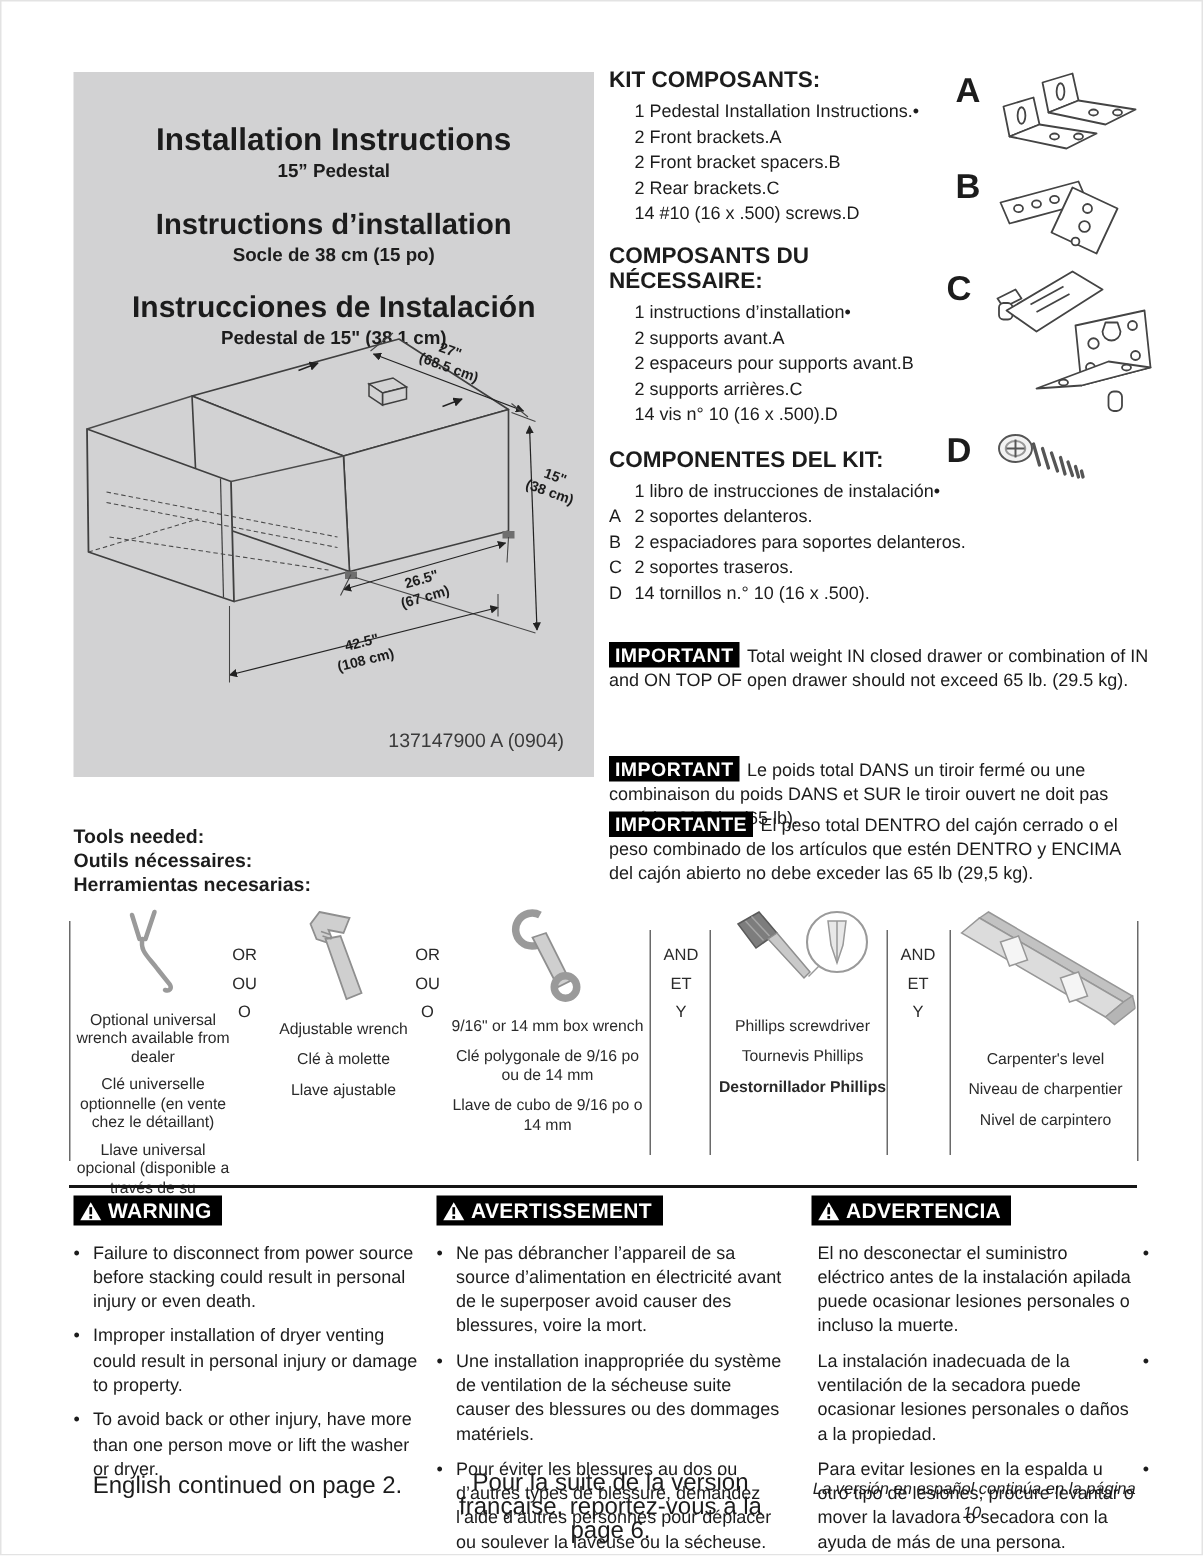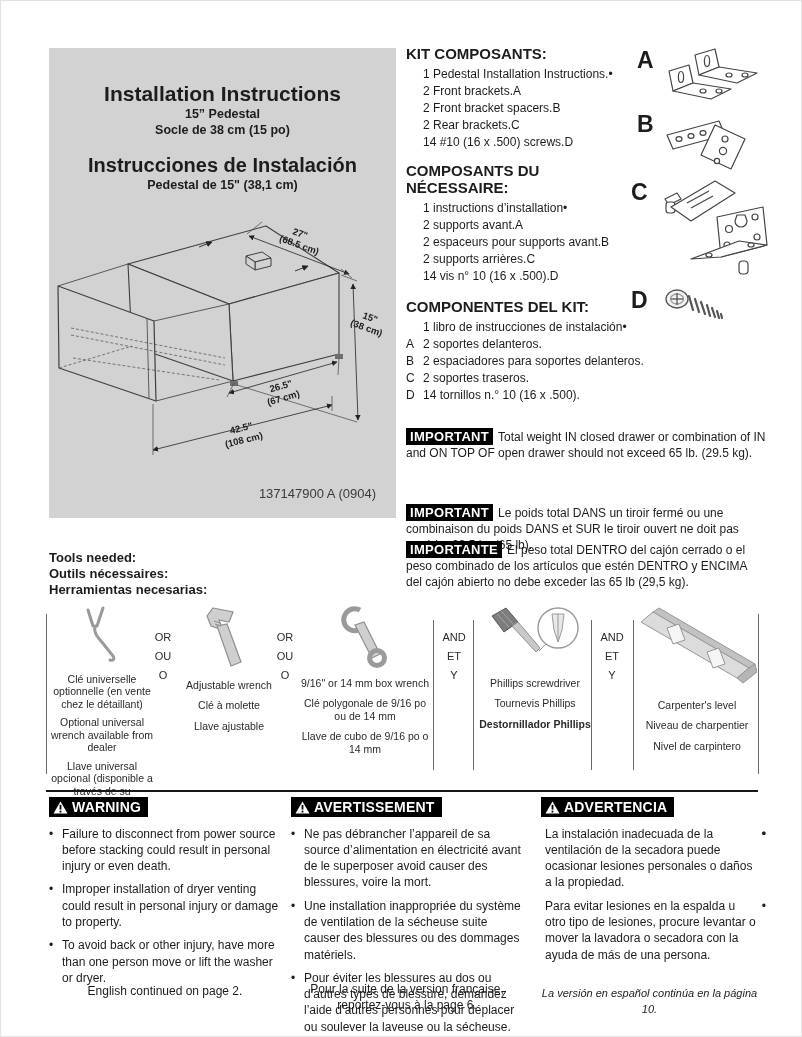--- a/index.html
+++ b/index.html
@@ -38,35 +38,36 @@
   
   .warn-col{top:796px;height:238px;}
   .warn-head{display:inline-flex;align-items:center;gap:4px;background:#000;color:#fff;
              font-weight:bold;font-size:14px;padding:2px 7px 2px 4px;letter-spacing:.2px;}
   .warn-list{list-style:none;margin:8px 0 0 0;padding:0;font-size:12px;line-height:16.3px;}
   .warn-list li{position:relative;padding-left:13px;margin-bottom:7px;}
   .bullet-dot{position:absolute;left:0;top:0;}
   .es-para{position:relative;font-size:12px;line-height:16.3px;margin:0 0 7px 0;
            padding-left:12px;padding-right:10px;}
   .bullet-tail{position:absolute;right:0;top:0;}
-  .warn-foot{position:absolute;width:100%;text-align:center;font-size:12px;line-height:16px;}
+  .warn-foot{position:absolute;width:100%;text-align:center;font-size:16px;line-height:16px;}
   .warn-foot.small{font-size:11px;font-style:italic;}
 
   svg text{font-family:"Liberation Sans",sans-serif;}
   .dimtxt{font-size:9.5px;font-weight:bold;fill:#1c1c1c;}
 </style>
 </head>
 <body>
 
 <div id="page">
 
   <div class="abs gray-panel">
     <div class="title-wrap">
       <h1 class="t-big">Installation Instructions</h1>
       <div class="t-sub">15” Pedestal</div>
+      <h2 class="t-mid tb-gap1">Instructions d’installation</h2>
       <div class="t-sub">Socle de 38 cm (15 po)</div>
       <h2 class="t-big tb-gap2" style="font-size:20px;">Instrucciones de Instalación</h2>
       <div class="t-sub">Pedestal de 15" (38,1 cm)</div>
     </div>
 
     <svg class="abs" style="left:0;top:160px;" width="347" height="275" viewBox="0 0 347 275">
       <defs>
         <marker id="arw" viewBox="0 0 10 10" refX="9" refY="5" markerWidth="7" markerHeight="7" orient="auto-start-reverse">
           <path d="M0,0 L10,5 L0,10 z" fill="#222"></path>
         </marker>
@@ -281,22 +282,22 @@
     <div class="tools-head">Herramientas necesarias:</div>
   </div>
 
   <div class="abs" style="left:0;top:605px;width:802px;height:184px;">
     <div class="abs vrule" style="left:45px;top:8px;height:160px;"></div>
 
     <div class="abs tcol" style="left:48px;top:0;width:106px;">
       <svg width="60" height="58" viewBox="0 0 60 58">
         <path d="M16,4 L21,20 M31,2 L25,20 M23,20 C21,28 27,32 33,40 L41,50 C43,53 41,55 38,54" fill="none" stroke="#9a9a9a" stroke-width="3" stroke-linecap="round"></path>
       </svg>
+      <div class="tcap">Optional universal wrench available from dealer</div>
       <div class="tcap">Clé universelle optionnelle (en vente chez le détaillant)</div>
-      <div class="tcap">Optional universal wrench available from dealer</div>
       <div class="tcap">Llave universal opcional (disponible a través de su distribuidor local)</div>
     </div>
 
     <div class="abs conj" style="left:150px;top:22px;width:24px;">
       <div>OR</div>
       <div>OU</div>
       <div>O</div>
     </div>
 
     <div class="abs tcol" style="left:178px;top:0;width:100px;">
@@ -415,20 +416,20 @@
   <div class="abs warn-col" style="left:532px;width:233px;">
     <div class="warn-head" style="margin-left:8px;">
       <svg width="15" height="13" viewBox="0 0 15 13">
         <polygon points="7.5,0.5 14.5,12.5 0.5,12.5" fill="#fff"></polygon>
         <rect x="6.6" y="3.8" width="1.8" height="4.8" fill="#000"></rect>
         <rect x="6.6" y="9.7" width="1.8" height="1.8" fill="#000"></rect>
       </svg>
       <span>ADVERTENCIA</span>
     </div>
     <div style="margin-top:8px;">
-      <p class="es-para"><span class="bullet-tail">•</span></p>
+      <p class="es-para"><span>El no desconectar el suministro eléctrico antes de la instalación apilada puede ocasionar lesiones personales o incluso la muerte.</span><span class="bullet-tail">•</span></p>
       <p class="es-para"><span>La instalación inadecuada de la ventilación de la secadora puede ocasionar lesiones personales o daños a la propiedad.</span><span class="bullet-tail">•</span></p>
       <p class="es-para"><span>Para evitar lesiones en la espalda u otro tipo de lesiones, procure levantar o mover la lavadora o secadora con la ayuda de más de una persona.</span><span class="bullet-tail">•</span></p>
     </div>
     <div class="warn-foot small" style="top:188px;">La versión en español continúa en la página 10.</div>
   </div>
 
 </div>
 
 </body></html>

